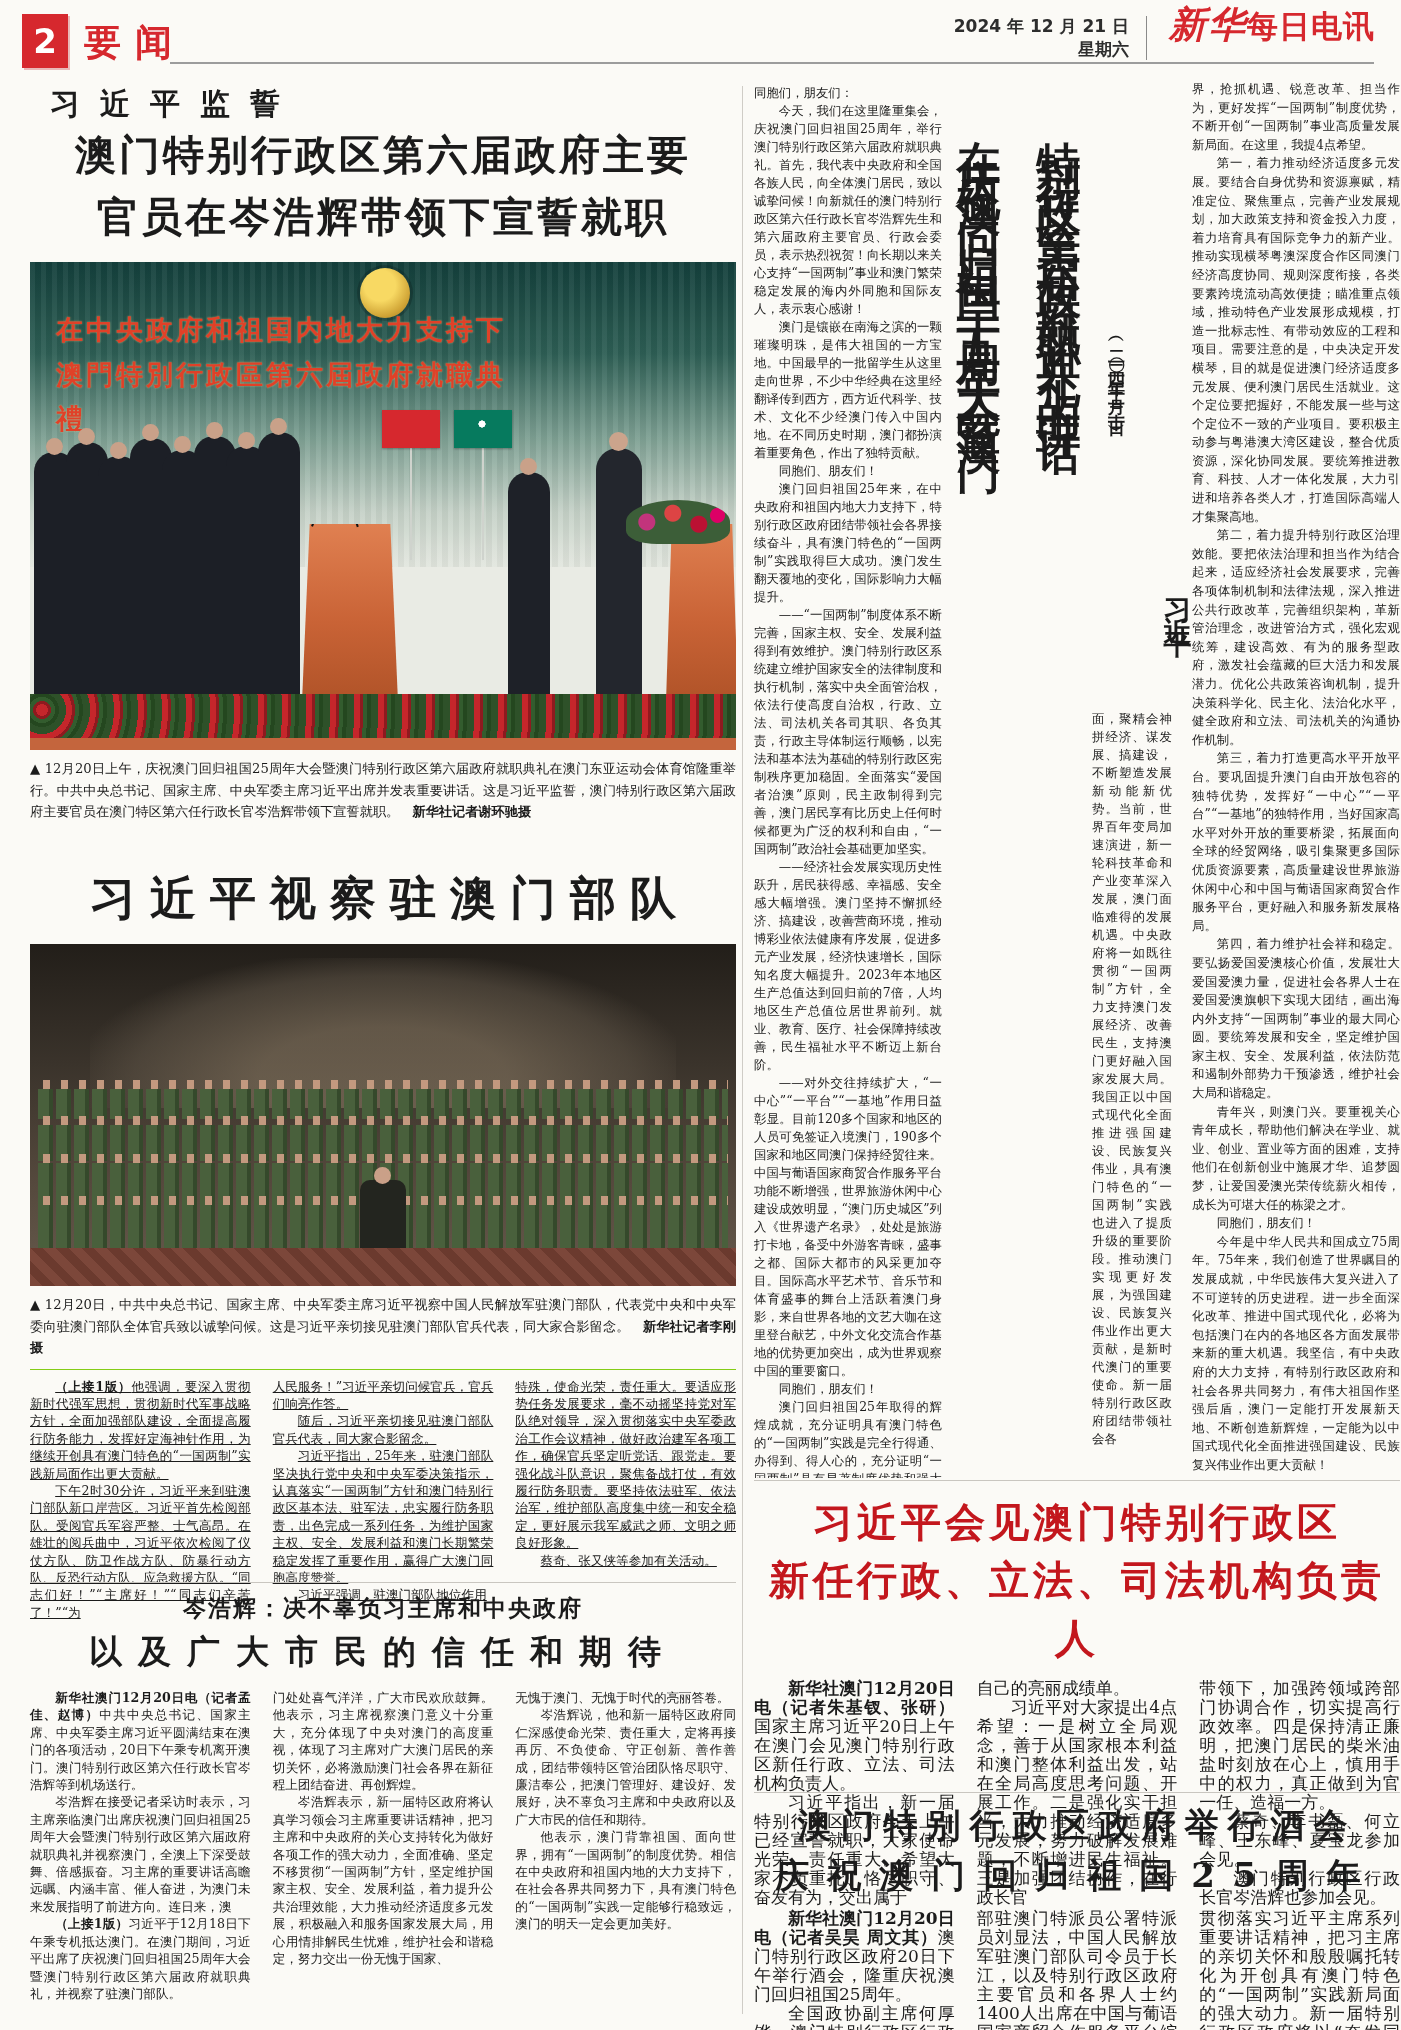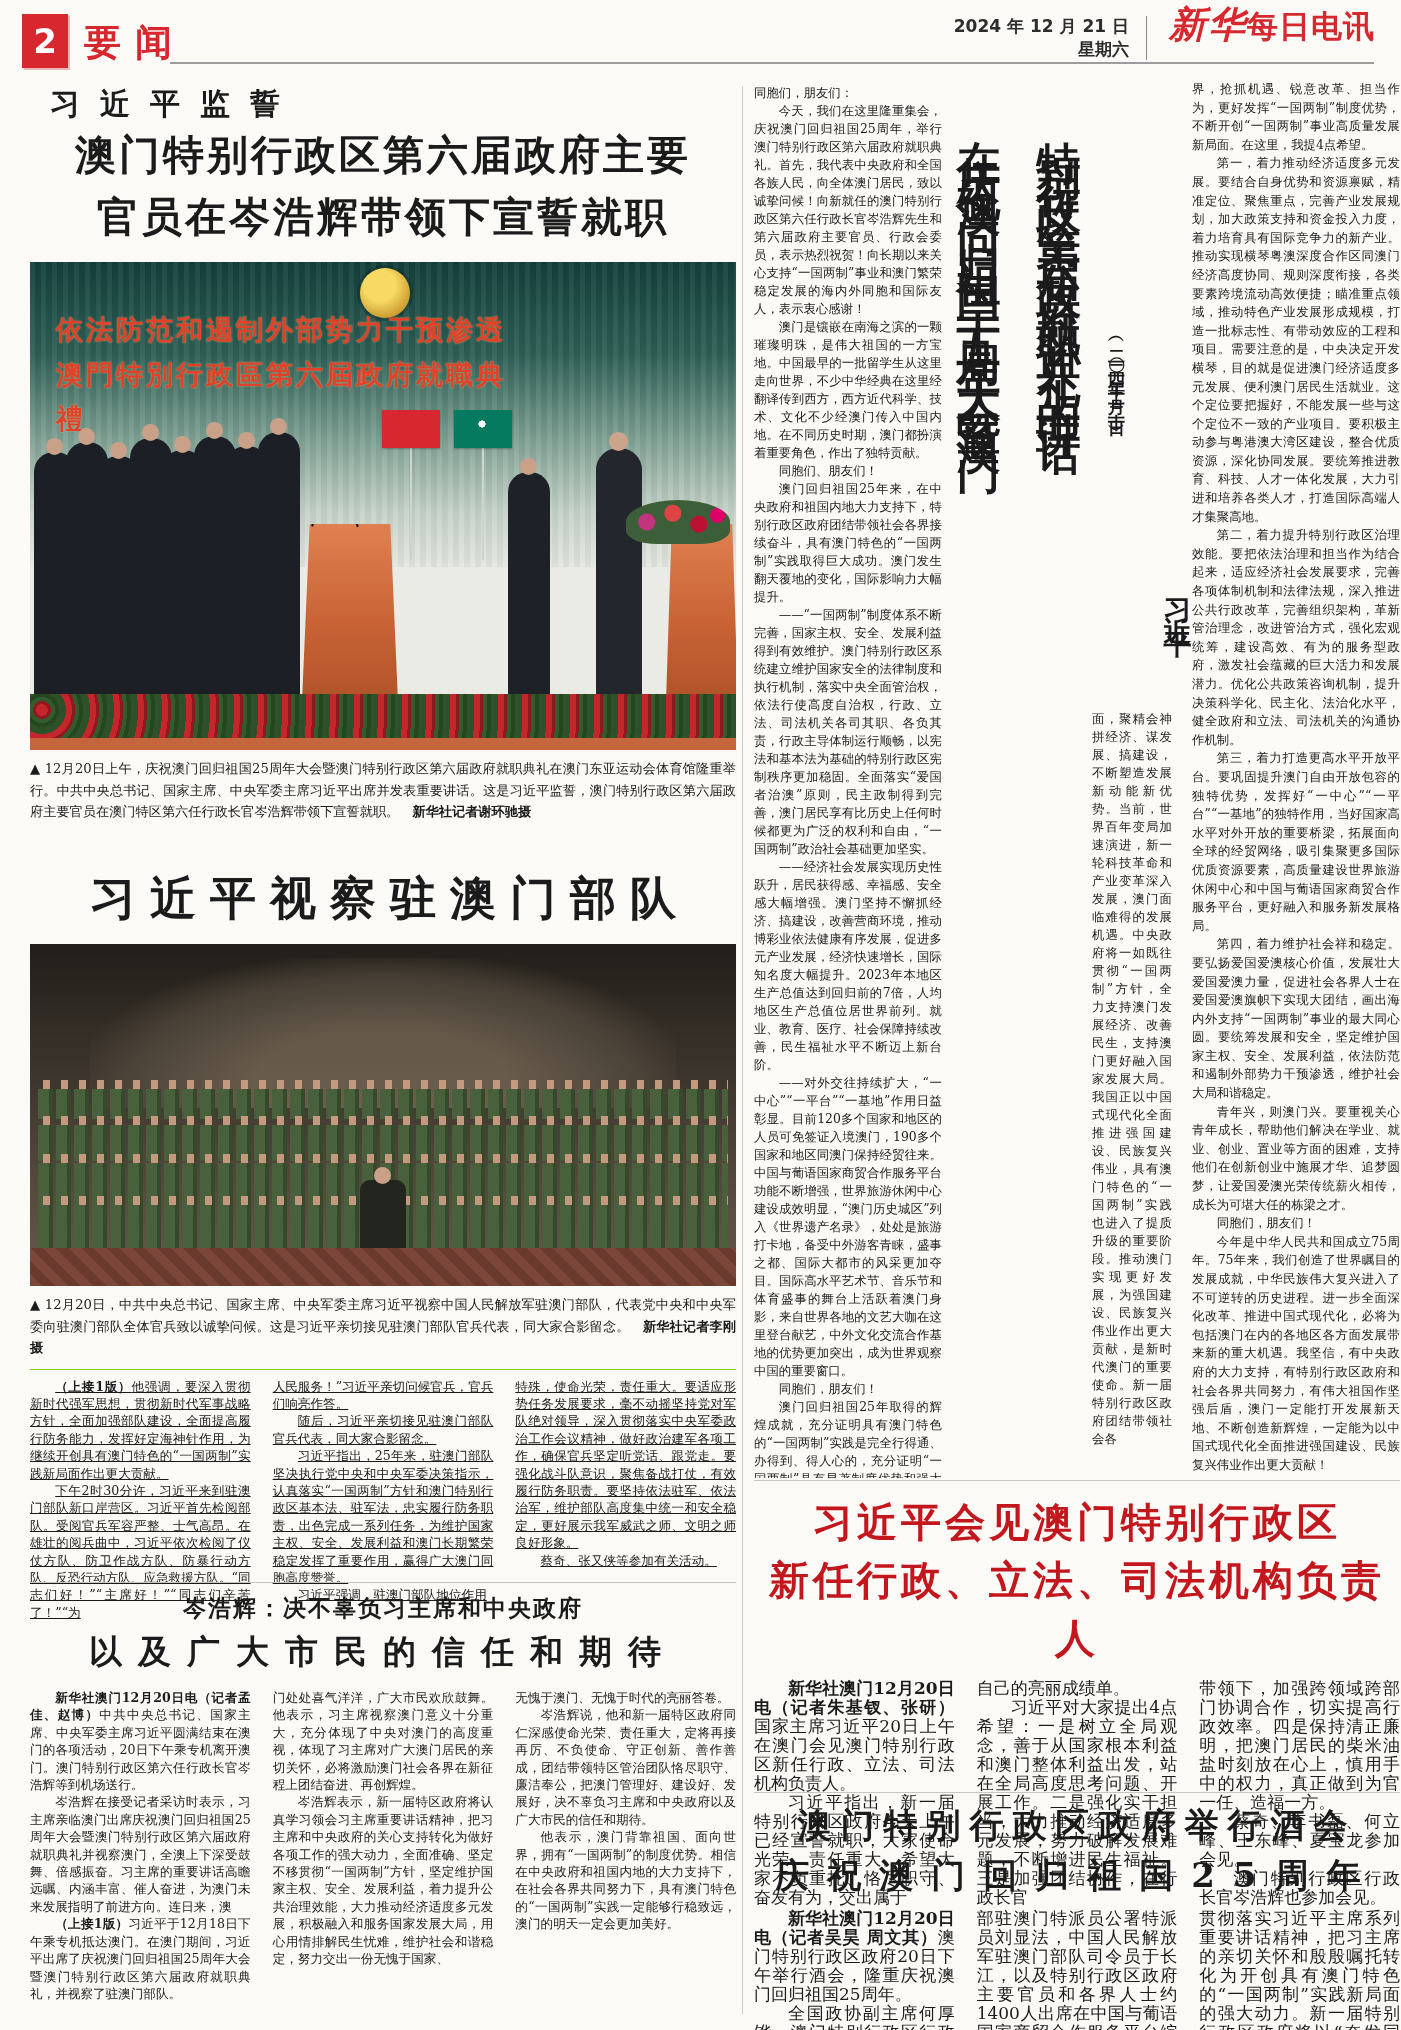--- a/index.html
+++ b/index.html
@@ -134,21 +134,21 @@
   </div>
 
   <div id="oath">
     <div class="kicker">习近平监誓</div>
     <div class="h1line">澳门特别行政区第六届政府主要</div>
     <div class="h1line">官员在岑浩辉带领下宣誓就职</div>
     <div class="photo1">
       <div class="p1-backdrop"></div>
       <div class="p1-emblem"></div>
       <div class="p1-banner">
-        <div>依法防范和遏制外部势力干预渗透</div>
+        <div>在中央政府和祖国内地大力支持下</div>
         <div>澳門特別行政區第六屆政府就職典禮</div>
       </div>
       <div class="p1-flagpole" style="left:380px;"></div>
       <div class="p1-flagpole" style="left:452px;"></div>
       <div class="p1-flag p1-flag-cn"></div>
       <div class="p1-flag p1-flag-mo"></div>
       <div class="p1-stage"></div>
       <div class="p1-officials">
         <div class="fig" style="height:252px"></div>
         <div class="fig" style="height:262px"></div>

